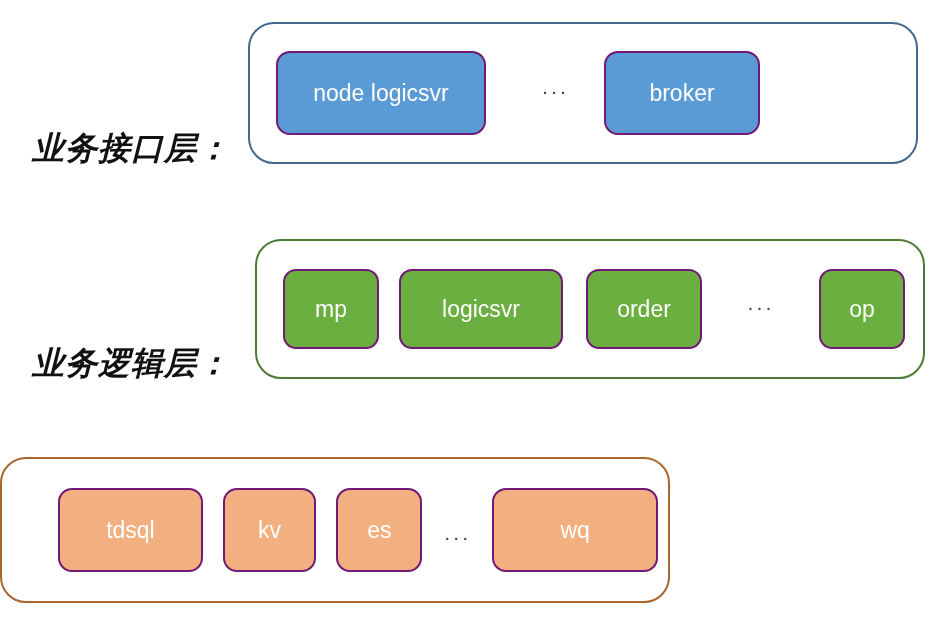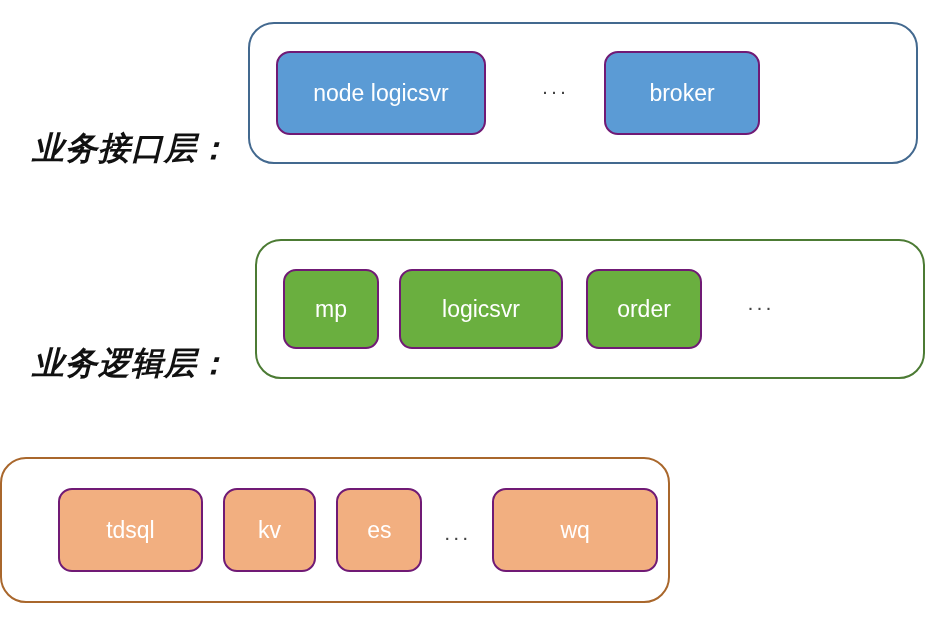--- a/index.html
+++ b/index.html
@@ -141,20 +141,21 @@
         <div class="node green" style="width:96px;">mp</div>
         <div style="width:20px;flex:0 0 20px;"></div>
 
         <div class="node green" style="width:164px;">logicsvr</div>
         <div style="width:23px;flex:0 0 23px;"></div>
 
         <div class="node green" style="width:116px;">order</div>
 
         <div class="ellipsis" style="width:117px;flex:0 0 117px;">···</div>
 
+        <div class="node green" style="width:86px;">op</div>
 
       </div>
     </div>
   </div>
 
   <div class="layer-row" style="top:457px;">
     <div class="layer-box orange">
       <div class="node-strip" style="padding-left:56px;">
 
         <div class="node orange" style="width:152px;">tdsql</div>

